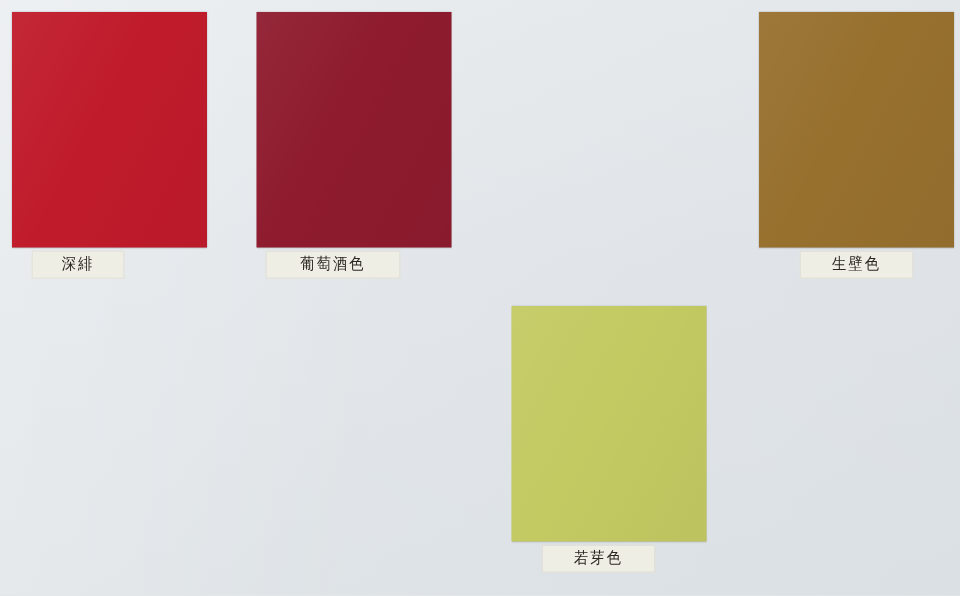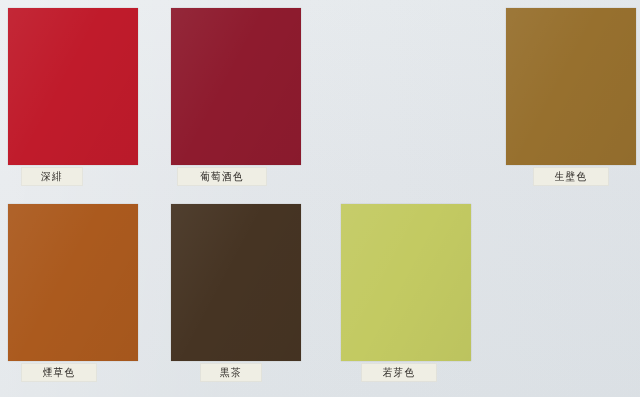--- a/index.html
+++ b/index.html
@@ -123,37 +123,21 @@
       </div>
       <div class="label-plate plate-w3" style="background-color: rgb(239, 238, 228);">
         <span class="label-text" style="color: rgb(42, 38, 34);">生壁色</span>
       </div>
     </div>
 
   </div>
 
   <div class="row" id="row-bottom">
 
-    <div class="swatch-cell c0 cell-4">
-      <div class="chip" style="background-color: rgb(171, 90, 30);">
-        <div class="chip-sheen"></div>
-      </div>
-      <div class="label-plate plate-w3" style="background-color: rgb(239, 238, 228);">
-        <span class="label-text" style="color: rgb(42, 38, 34);">煙草色</span>
-      </div>
-    </div>
 
-    <div class="swatch-cell c1 cell-5">
-      <div class="chip" style="background-color: rgb(70, 52, 35);">
-        <div class="chip-sheen"></div>
-      </div>
-      <div class="label-plate plate-w2" style="background-color: rgb(239, 238, 228);">
-        <span class="label-text" style="color: rgb(42, 38, 34);">黒茶</span>
-      </div>
-    </div>
 
     <div class="swatch-cell c2 cell-6">
       <div class="chip" style="background-color: rgb(195, 202, 98);">
         <div class="chip-sheen"></div>
       </div>
       <div class="label-plate plate-w3" style="background-color: rgb(239, 238, 228);">
         <span class="label-text" style="color: rgb(42, 38, 34); text-align: center;">若芽色</span>
       </div>
     </div>
 

